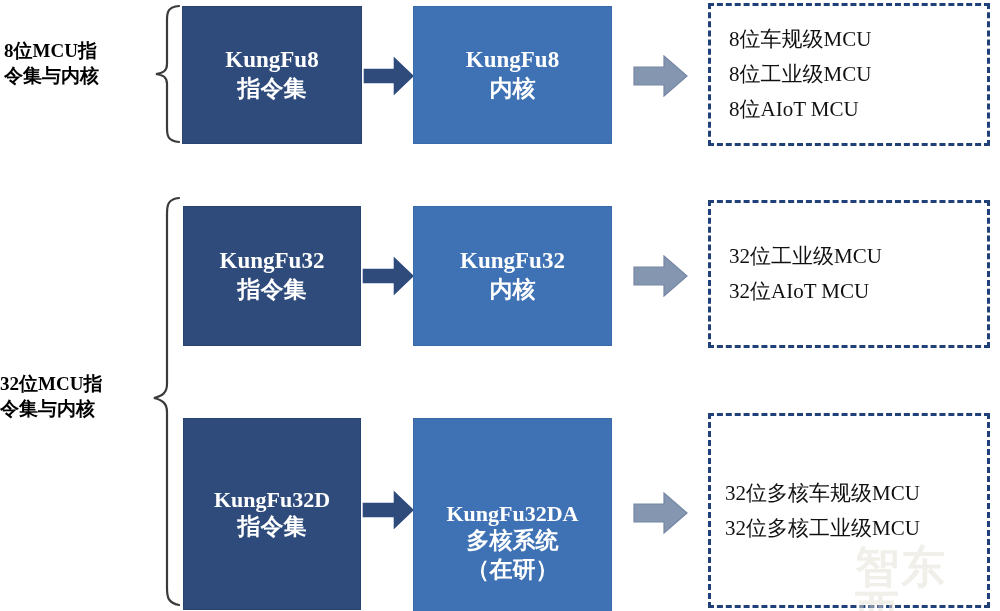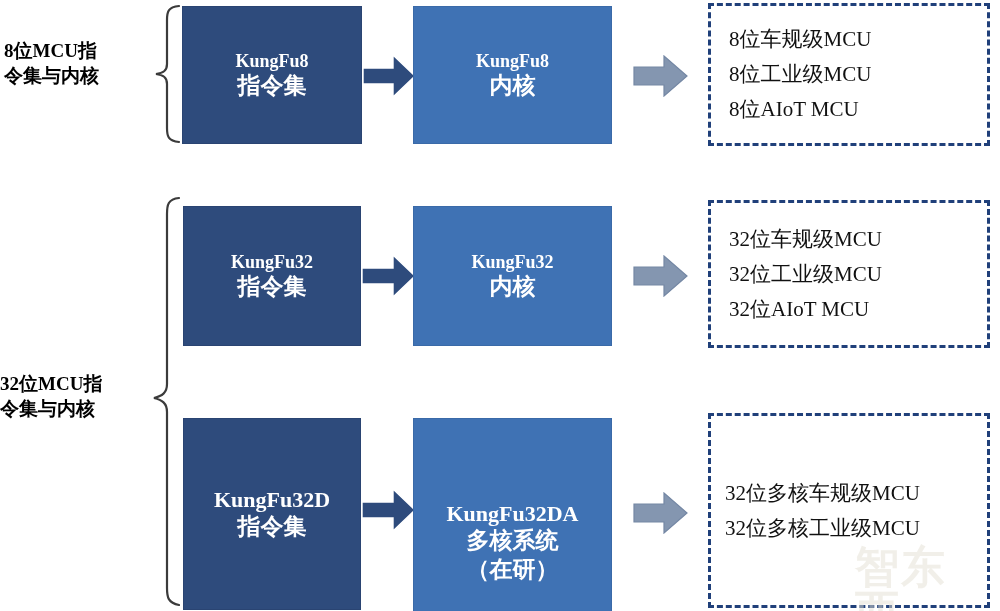--- a/index.html
+++ b/index.html
@@ -53,21 +53,21 @@
     border: 1px solid #2a4472;
   }
   .box.light {
     background: #3f72b4;
     border: 1px solid #3a6aa8;
   }
   .box .line {
     display: block;
     white-space: nowrap;
   }
-  .box .latin { font-size: 18px; }
+  .box .latin { font-size: 23px; }
   .box .cjk   { font-size: 23px; }
   .box.small-latin .latin { font-size: 22px; }
 
   
   .dashbox {
     position: absolute;
     border: 3px dashed #20407a;
     box-sizing: border-box;
     display: flex;
     flex-direction: column;
@@ -171,21 +171,20 @@
     <span class="line cjk">内核</span>
   </div>
 
   <div class="arrow" style="left:633px; top:255px;">
     <svg width="55" height="42" viewBox="0 0 55 42">
       <path d="M1 12 L31 12 L31 1 L54 21 L31 41 L31 30 L1 30 Z" fill="#8496b0" stroke="#7487a4" stroke-width="1.2"></path>
     </svg>
   </div>
 
   <div class="dashbox" style="left:708px; top:200px; width:282px; height:148px;">
-    <div class="item">32位车规级MCU</div>
     <div class="item">32位工业级MCU</div>
     <div class="item">32位AIoT MCU</div>
   </div>
 
   <div class="box dark small-latin" style="left:183px; top:418px; width:178px; height:192px;">
     <span class="line latin">KungFu32D</span>
     <span class="line cjk">指令集</span>
   </div>
 
   <div class="arrow" style="left:361px; top:487px;">

